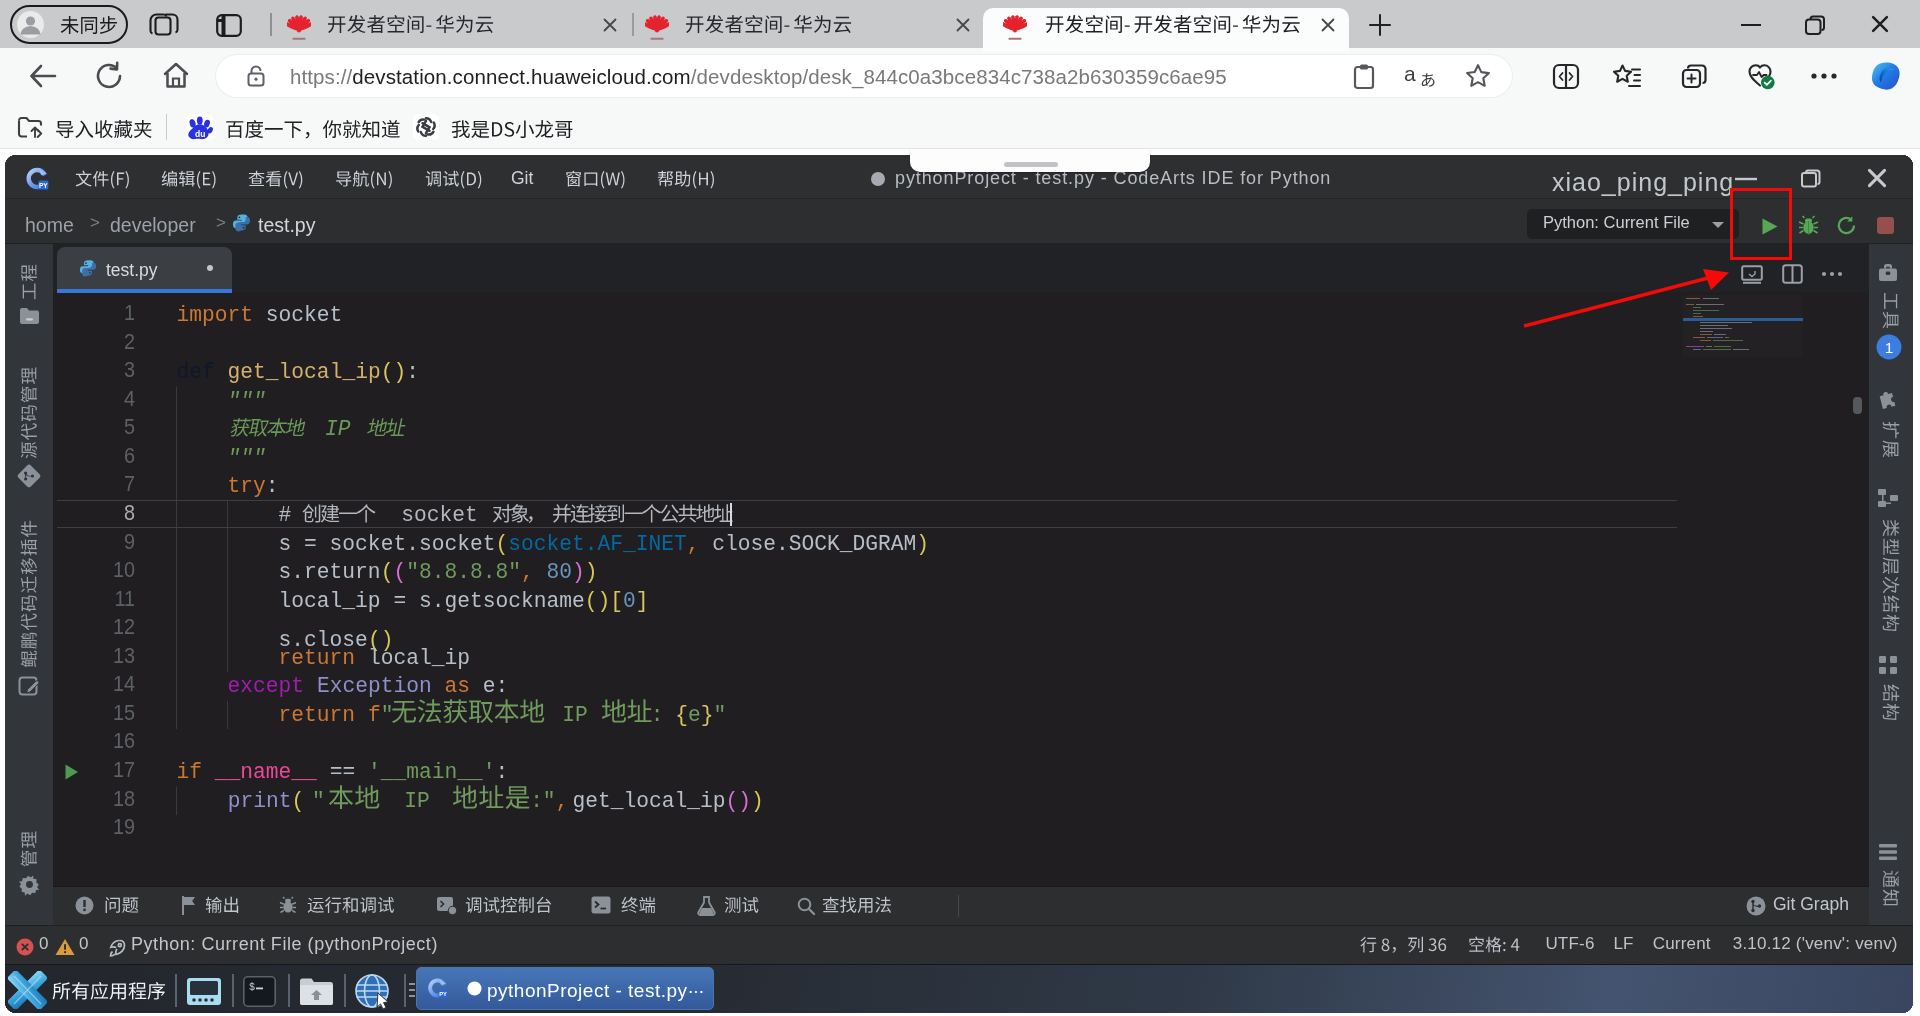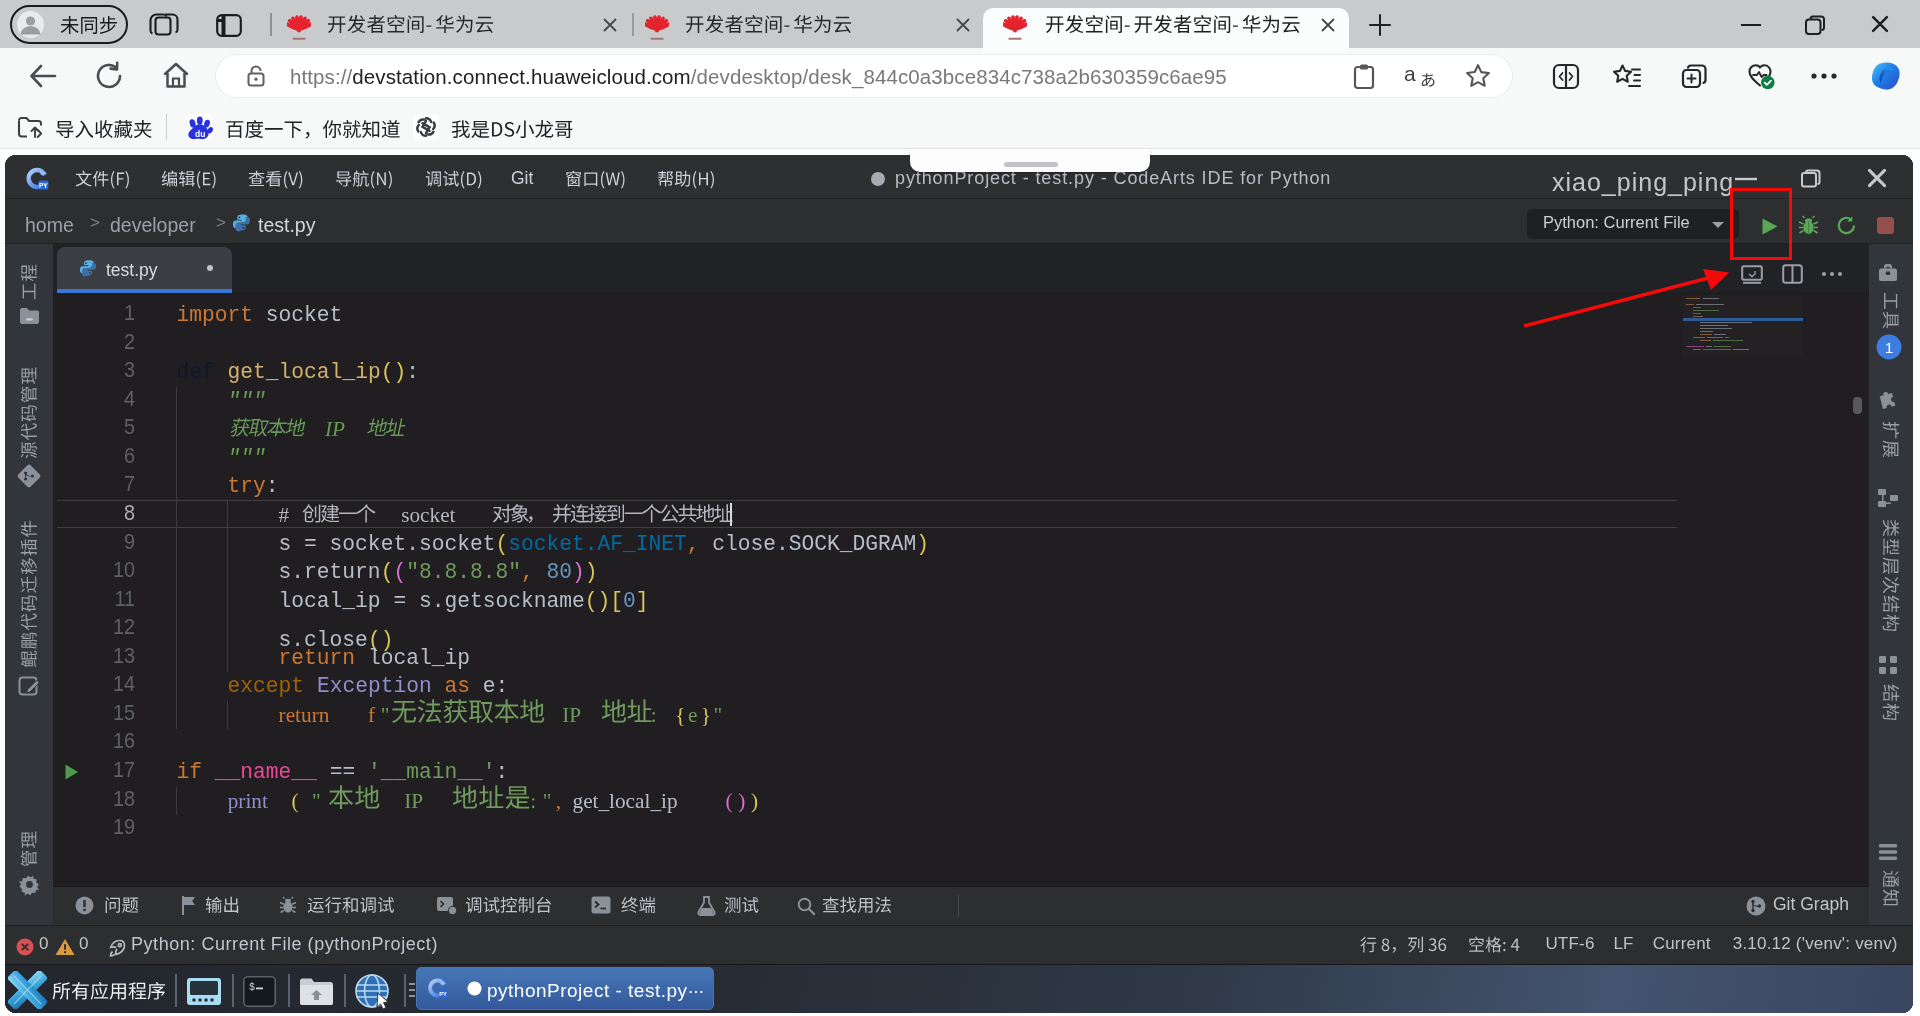--- a/index.html
+++ b/index.html
@@ -1,17 +1,17 @@
 <!DOCTYPE html>
 <html><head><meta charset="utf-8"><style>
 *{margin:0;padding:0;box-sizing:border-box}
 html,body{width:1920px;height:1016px;overflow:hidden;background:#fff}
 body{position:relative;font-family:"Liberation Sans",sans-serif}
 .a{position:absolute}
-.m{position:absolute;font-family:Liberation Serif, serif;font-size:21.25px;line-height:28.56px;white-space:pre}
+.m{position:absolute;font-family:Liberation Mono, monospace;font-size:21.25px;line-height:28.56px;white-space:pre}
 .cl{position:absolute;left:176.6px;font-family:"Liberation Mono",monospace;font-size:21.25px;line-height:28.56px;white-space:pre;height:28.56px}
 .gut{position:absolute;width:60px;text-align:right;font-size:22px;line-height:28.56px;height:28.56px;color:#5d6165;transform:scaleX(.9);transform-origin:100% 50%}
 svg{display:block}
 </style></head><body>
 <div class="a" style="left:0;top:0;width:1920px;height:48px;background:#c9cacc"></div>
 <div class="a" style="left:0;top:48px;width:1920px;height:56px;background:#f7f8f8"></div>
 <div class="a" style="left:0;top:104px;width:1920px;height:45px;background:#f7f8f8;border-bottom:1px solid #e4e5e7"></div>
 <div class="a" style="left:0;top:149px;width:1920px;height:867px;background:#fff"></div>
 <div class="a" style="left:10px;top:5px;width:118px;height:39px;border:2px solid #1b1b1b;border-radius:20px"></div>
 <svg class="a" style="left:17px;top:11px" width="27" height="27" viewBox="0 0 27 27">
@@ -497,21 +497,21 @@
 <div class="cl" style="top:301.0px"><span style="color:#cc7832">import</span><span style="color:#b6bfc8"> socket</span></div>
 <div class="cl" style="top:358.1px"><span style="color:#0f172a">def </span><span style="color:#d3b16c">get_local_ip</span><span style="color:#d9c65a">()</span><span style="color:#b6bfc8">:</span></div>
 <div class="cl" style="top:386.7px"><span style="color:#689a58">    <i>"""</i></span></div>
 <div class="cl" style="top:443.8px"><span style="color:#689a58">    <i>"""</i></span></div>
 <div class="cl" style="top:472.4px"><span style="color:#cc7832">    try</span><span style="color:#b6bfc8">:</span></div>
 <div class="cl" style="top:529.5px"><span style="color:#b6bfc8">        s = socket.socket</span><span style="color:#d9c65a">(</span><span style="color:#0369a1">socket.AF_INET</span><span style="color:#cc7832">,</span><span style="color:#b6bfc8"> close.SOCK_DGRAM</span><span style="color:#d9c65a">)</span></div>
 <div class="cl" style="top:558.0px"><span style="color:#b6bfc8">        s.return</span><span style="color:#d9c65a">(</span><span style="color:#d86fd1">(</span><span style="color:#6f9b5d">"8.8.8.8"</span><span style="color:#cc7832">,</span><span style="color:#b6bfc8"> </span><span style="color:#6897bb">80</span><span style="color:#d86fd1">)</span><span style="color:#d9c65a">)</span></div>
 <div class="cl" style="top:586.6px"><span style="color:#b6bfc8">        local_ip = s.getsockname</span><span style="color:#d9c65a">()[</span><span style="color:#6897bb">0</span><span style="color:#d9c65a">]</span></div>
 <div class="cl" style="top:626px"><span style="color:#b6bfc8">        s.close</span><span style="color:#d9c65a">()</span></div>
 <div class="cl" style="top:643.7px"><span style="color:#cc7832">        return</span><span style="color:#b6bfc8"> local_ip</span></div>
-<div class="cl" style="top:672.3px"><span style="color:#a16207">    except </span><span style="color:#8d90c9">Exception </span><span style="color:#cc7832">as </span><span style="color:#b6bfc8">e:</span></div>
+<div class="cl" style="top:672.3px"><span style="color:#a21caf">    except </span><span style="color:#8d90c9">Exception </span><span style="color:#cc7832">as </span><span style="color:#b6bfc8">e:</span></div>
 <div class="cl" style="top:758.0px"><span style="color:#cc7832">if </span><span style="color:#ec4899">__name__ </span><span style="color:#b6bfc8">== </span><span style="color:#6f9b5d">'__main__'</span><span style="color:#b6bfc8">:</span></div>
 <svg style="position:absolute;left:228.9px;top:415.2px;overflow:visible" width="80.6" height="26.0" viewBox="0 -20.0 80.6 26.0">
     <path fill="#689a58" d="M16.5 -11.1C17.4 -10.4 18.3 -9.3 18.7 -8.5L20 -9.4C19.6 -10.1 18.6 -11.1 17.7 -11.8ZM14.7 -11.9 14 -9 13.9 -8.3H9.2L8.9 -6.9H13.5C12.6 -4.4 10.9 -1.6 6.8 0.7C7.1 0.9 7.5 1.3 7.7 1.6C11.1 -0.2 12.9 -2.5 14.1 -4.8C14.5 -1.9 15.6 0.3 17.8 1.6C18 1.2 18.6 0.6 19 0.4C16.5 -0.9 15.3 -3.5 15.1 -6.9H20.3L20.6 -8.3H15.3L15.4 -9L16.1 -11.9ZM16.2 -16.8 15.9 -15.2H10.7L11 -16.8H9.5L9.2 -15.2H4.4L4.1 -13.8H8.9L8.5 -12.2H10L10.4 -13.8H15.6L15.2 -12.3H16.7L17 -13.8H21.7L22 -15.2H17.3L17.7 -16.8ZM9 -11.8C8.5 -11.3 7.8 -10.8 7.1 -10.3C6.7 -11 6.1 -11.6 5.4 -12.1L4.3 -11.3C5 -10.8 5.5 -10.2 5.9 -9.6C4.8 -8.9 3.6 -8.4 2.5 -7.9C2.7 -7.7 3 -7.2 3.2 -6.9C4.2 -7.4 5.3 -7.9 6.4 -8.5C6.6 -7.9 6.7 -7.3 6.7 -6.7C5.4 -5.3 3.2 -3.8 1.4 -3.1C1.7 -2.8 2 -2.3 2.1 -2C3.5 -2.7 5.2 -3.8 6.6 -5L6.4 -4.2C6 -2.2 5.5 -0.8 4.9 -0.2C4.7 0 4.5 0.1 4.2 0.1C3.8 0.2 3 0.2 2.1 0.1C2.3 0.5 2.4 1.1 2.3 1.5C3.1 1.5 3.9 1.5 4.5 1.4C5 1.3 5.4 1.1 5.7 0.8C6.7 -0.1 7.3 -1.9 7.8 -4.1C8.2 -5.9 8.4 -7.7 7.7 -9.3C8.6 -9.9 9.4 -10.5 10.1 -11.1Z M38.2 -13.1C37.1 -10.2 35.7 -7.6 34.1 -5.4C33.6 -7.6 33.5 -10.3 33.6 -13.1ZM31.6 -14.6 31.3 -13.1H32.3C32.1 -9.6 32.3 -6.5 33 -3.9C31.4 -2 29.6 -0.5 27.9 0.5C28.2 0.7 28.5 1.2 28.6 1.6C30.3 0.6 32 -0.8 33.5 -2.5C34.1 -0.8 35.1 0.5 36.4 1.5C36.7 1.1 37.3 0.5 37.7 0.3C36.3 -0.7 35.3 -2.1 34.6 -3.8C36.7 -6.6 38.6 -10.1 40 -14.4L39.1 -14.6L38.9 -14.6ZM19.7 -2.6 19.7 -1.2 26 -2.2 25.2 1.6H26.7L27.5 -2.5L29.3 -2.8L29.5 -4.1L27.8 -3.8L30 -14.5H31.5L31.8 -15.9H22.7L22.4 -14.5H23.7L21.3 -2.8ZM25.2 -14.5H28.6L28 -11.7H24.6ZM24.3 -10.4H27.7L27.1 -7.5H23.7ZM23.4 -6.2H26.8L26.3 -3.6L22.8 -3Z M49.5 -16.8 48.6 -12.6H40.7L40.4 -11.1H46.5C44.3 -7.7 41.1 -4.4 38.1 -2.8C38.4 -2.5 38.8 -2 39 -1.6C42.3 -3.6 45.6 -7.1 48 -11.1H48.3L46.8 -3.7H42.1L41.8 -2.1H46.4L45.7 1.6H47.2L48 -2.1H52.7L53 -3.7H48.3L49.9 -11.1H50.2C50.9 -7.1 52.7 -3.5 55.3 -1.6C55.6 -2 56.3 -2.6 56.7 -2.9C54.3 -4.5 52.4 -7.7 51.7 -11.1H57.9L58.2 -12.6H50.2L51.1 -16.8Z M66.9 -14.9 65.8 -9.5 63.4 -8.6 63.7 -7.2 65.4 -7.9 64.1 -1.6C63.7 0.6 64.2 1.1 66.5 1.1C67 1.1 70.9 1.1 71.4 1.1C73.5 1.1 74.2 0.3 75 -2.5C74.6 -2.6 74.1 -2.8 73.8 -3.1C73.2 -0.8 72.8 -0.2 71.7 -0.2C70.9 -0.2 67.5 -0.2 66.8 -0.2C65.5 -0.2 65.3 -0.4 65.5 -1.5L67 -8.5L69.9 -9.7L68.5 -2.9H69.9L71.5 -10.3L74.5 -11.5C73.9 -8.2 73.3 -6 73.1 -5.5C72.9 -5.1 72.8 -5 72.4 -5C72.2 -5 71.6 -5 71.1 -5C71.2 -4.7 71.2 -4.1 71.2 -3.7C71.7 -3.7 72.5 -3.7 73.1 -3.9C73.7 -4 74.2 -4.4 74.5 -5.2C74.8 -6 75.4 -9 76.2 -12.7L76.4 -13L75.4 -13.4L75.1 -13.2L74.7 -12.9L71.8 -11.8L72.8 -16.8H71.4L70.3 -11.2L67.3 -10.1L68.4 -14.9ZM56.5 -3.1 56.8 -1.6C58.7 -2.4 61.2 -3.4 63.6 -4.4L63.5 -5.7L61 -4.8L62.2 -10.6H64.6L64.9 -12H62.5L63.5 -16.6H62.1L61.1 -12H58.6L58.3 -10.6H60.8L59.5 -4.2C58.3 -3.7 57.3 -3.4 56.5 -3.1Z"></path>
   </svg>
 <span class="m" style="left:325px;top:415.2px;font-style:italic;color:#689a58">IP</span>
 <svg style="position:absolute;left:365.6px;top:415.2px;overflow:visible" width="43.8" height="26.0" viewBox="0 -20.0 43.8 26.0">
     <path fill="#689a58" d="M11.7 -14.9 10.6 -9.5 8.2 -8.6 8.5 -7.2 10.2 -7.9 8.9 -1.6C8.5 0.6 9 1.1 11.3 1.1C11.8 1.1 15.7 1.1 16.2 1.1C18.3 1.1 19 0.3 19.8 -2.5C19.4 -2.6 18.9 -2.8 18.6 -3.1C18 -0.8 17.6 -0.2 16.5 -0.2C15.7 -0.2 12.3 -0.2 11.6 -0.2C10.3 -0.2 10.1 -0.4 10.3 -1.5L11.8 -8.5L14.7 -9.7L13.3 -2.9H14.7L16.3 -10.3L19.3 -11.5C18.7 -8.2 18.1 -6 17.9 -5.5C17.7 -5.1 17.6 -5 17.2 -5C17 -5 16.4 -5 15.9 -5C16 -4.7 16 -4.1 16 -3.7C16.5 -3.7 17.3 -3.7 17.9 -3.9C18.5 -4 19 -4.4 19.3 -5.2C19.6 -6 20.2 -9 21 -12.7L21.2 -13L20.2 -13.4L19.9 -13.2L19.5 -12.9L16.6 -11.8L17.6 -16.8H16.2L15.1 -11.2L12.1 -10.1L13.2 -14.9ZM1.3 -3.1 1.6 -1.6C3.5 -2.4 6 -3.4 8.4 -4.4L8.3 -5.7L5.8 -4.8L7 -10.6H9.4L9.7 -12H7.3L8.3 -16.6H6.9L5.9 -12H3.4L3.1 -10.6H5.6L4.3 -4.2C3.1 -3.7 2.1 -3.4 1.3 -3.1Z M29.7 -12.4 27.2 -0.6H24.8L24.5 0.9H37.5L37.8 -0.6H33.1L34.8 -8.4H39.1L39.4 -9.9H35.1L36.5 -16.7H35L31.6 -0.6H28.7L31.2 -12.4ZM19.8 -3.3 20 -1.8C22.1 -2.5 24.7 -3.6 27.2 -4.6L27.2 -5.9L24.5 -4.9L25.7 -10.6H28.3L28.6 -12H26L26.9 -16.5H25.5L24.6 -12H21.8L21.5 -10.6H24.3L23 -4.4C21.7 -3.9 20.6 -3.5 19.8 -3.3Z"></path>
   </svg>
 <span class="m" style="left:278.6px;top:500.9px;color:#b3b8be">#</span>
 <svg style="position:absolute;left:302.0px;top:500.9px;overflow:visible" width="79.2" height="26.0" viewBox="0 -20.0 79.2 26.0">

